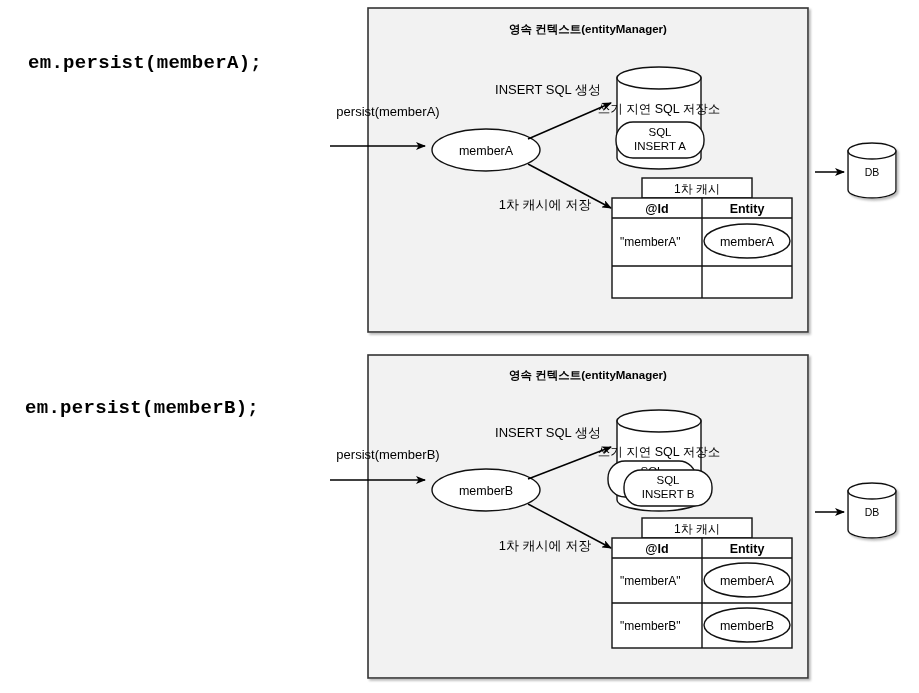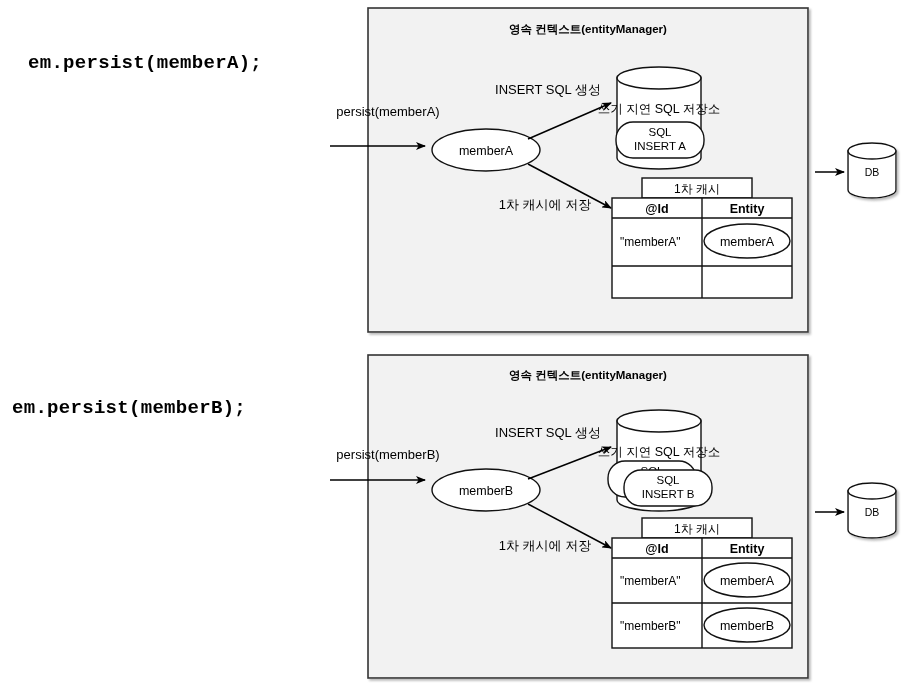--- a/index.html
+++ b/index.html
@@ -29,21 +29,21 @@
   .code-label {
     position: absolute;
     font-family: "Liberation Mono", "DejaVu Sans Mono", monospace;
     font-weight: bold;
     font-size: 19px;
     color: #000000;
     letter-spacing: 0.3px;
     white-space: nowrap;
   }
   #code-a { left: 28px; top: 52px; }
-  #code-b { left: 12px; top: 397px; }
+  #code-b { left: 25px; top: 397px; }
 
   svg text {
     font-family: "Liberation Sans", sans-serif;
     fill: #000000;
   }
   text.t-title { font-size: 11.5px; font-weight: bold; text-anchor: middle; }
   text.t-flow  { font-size: 13px;   text-anchor: middle; }
   text.t-node  { font-size: 12.5px; text-anchor: middle; }
   text.t-store { font-size: 12.5px; text-anchor: middle; }
   text.t-sql   { font-size: 11.5px; text-anchor: middle; }

